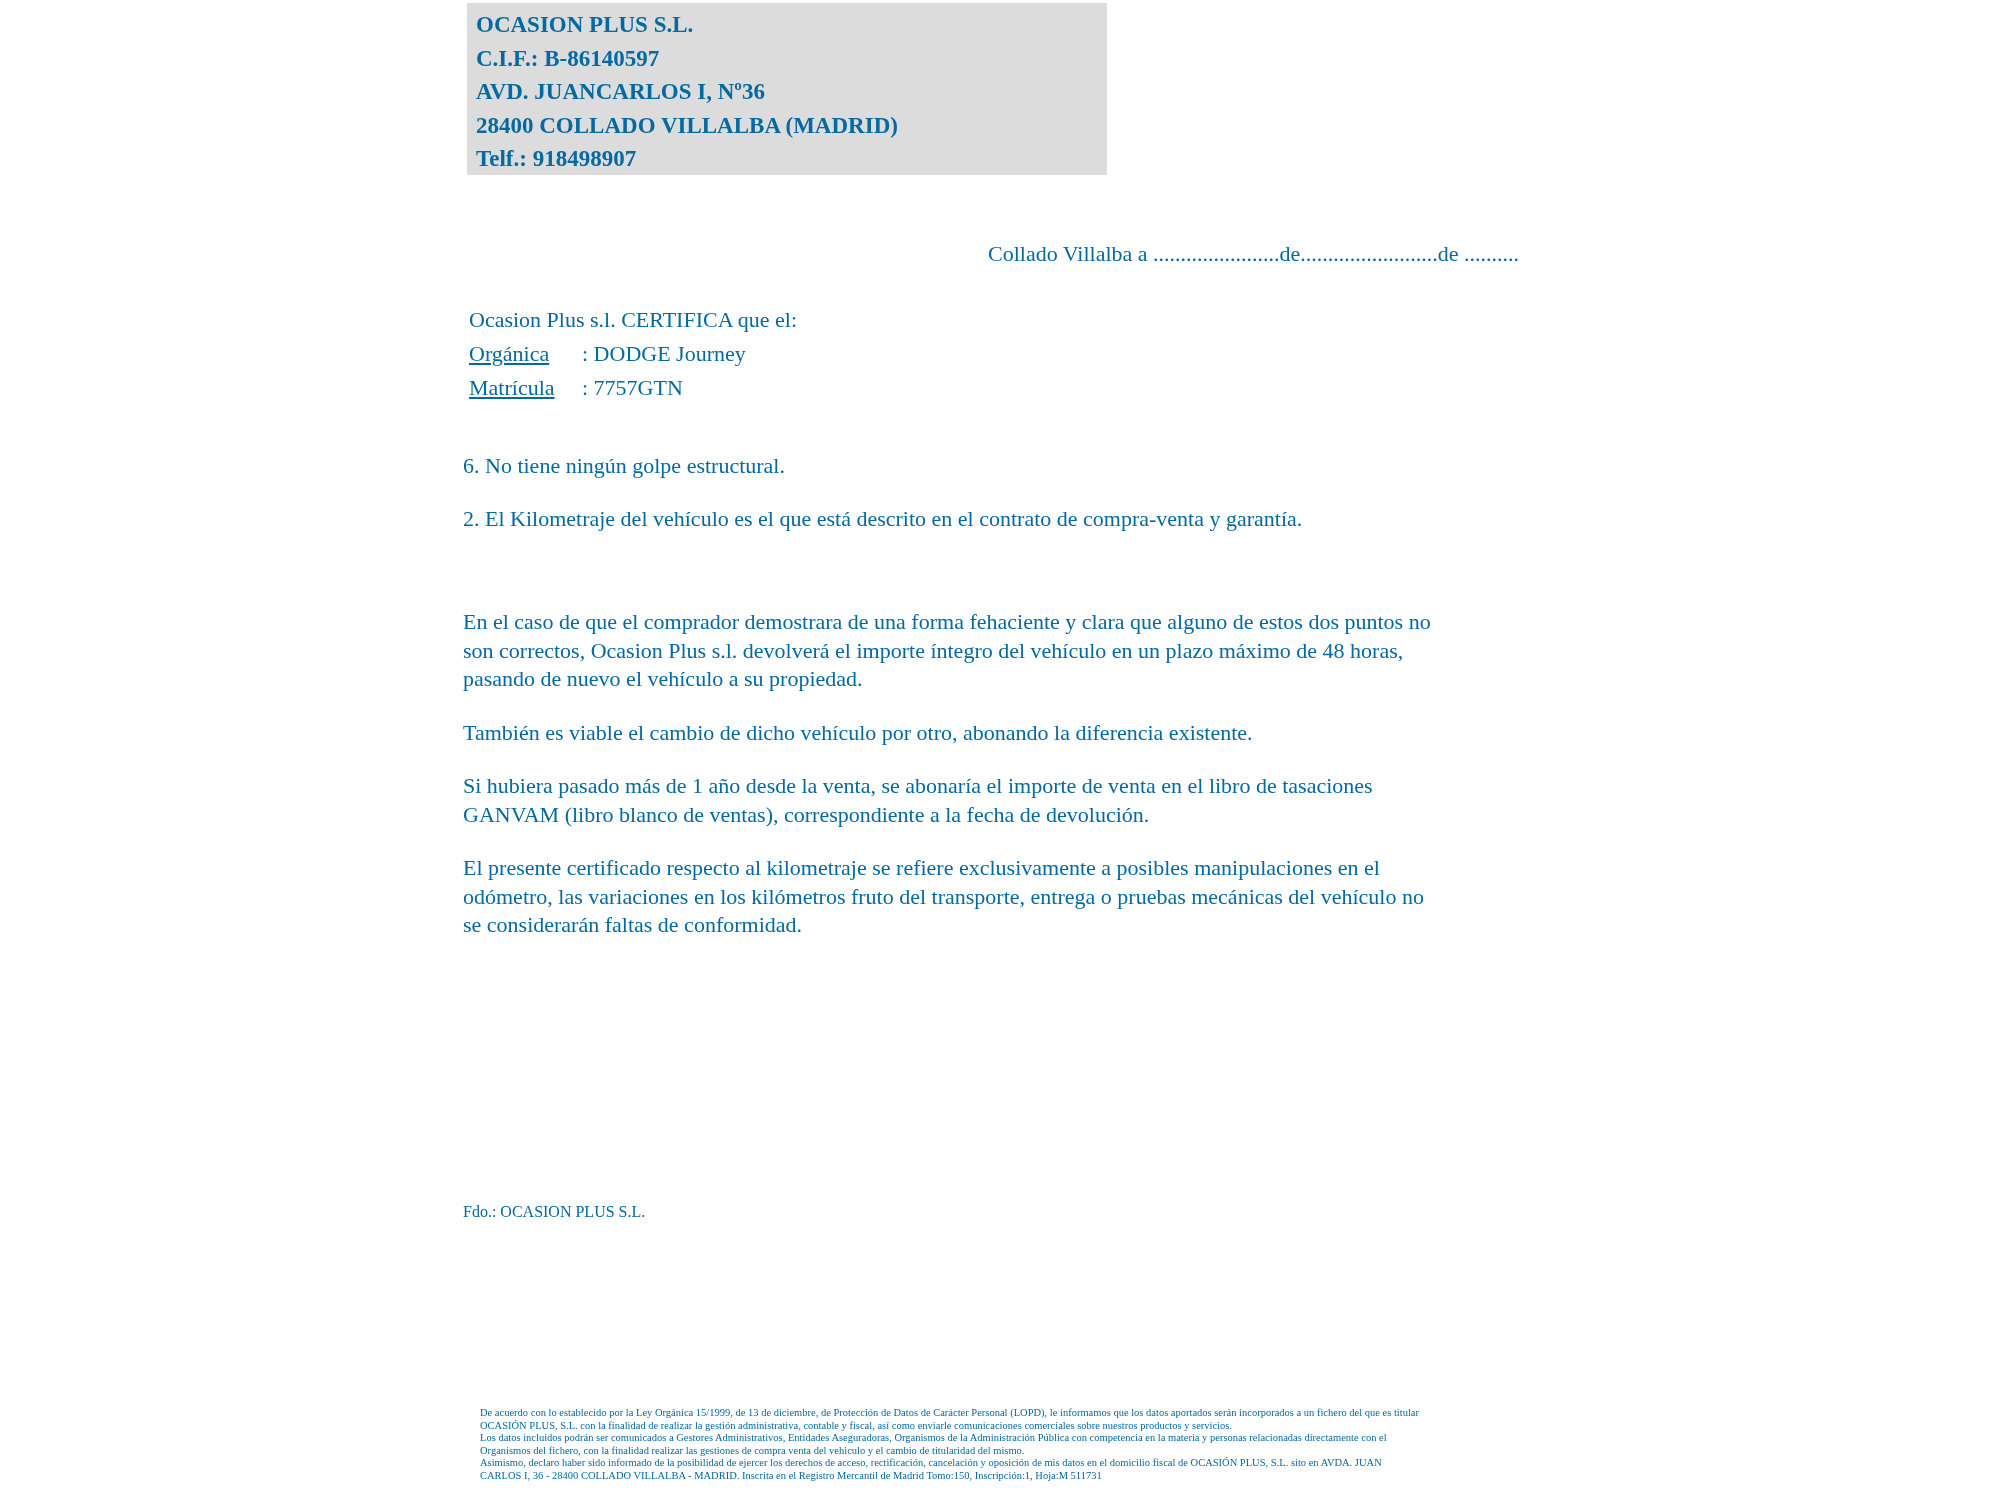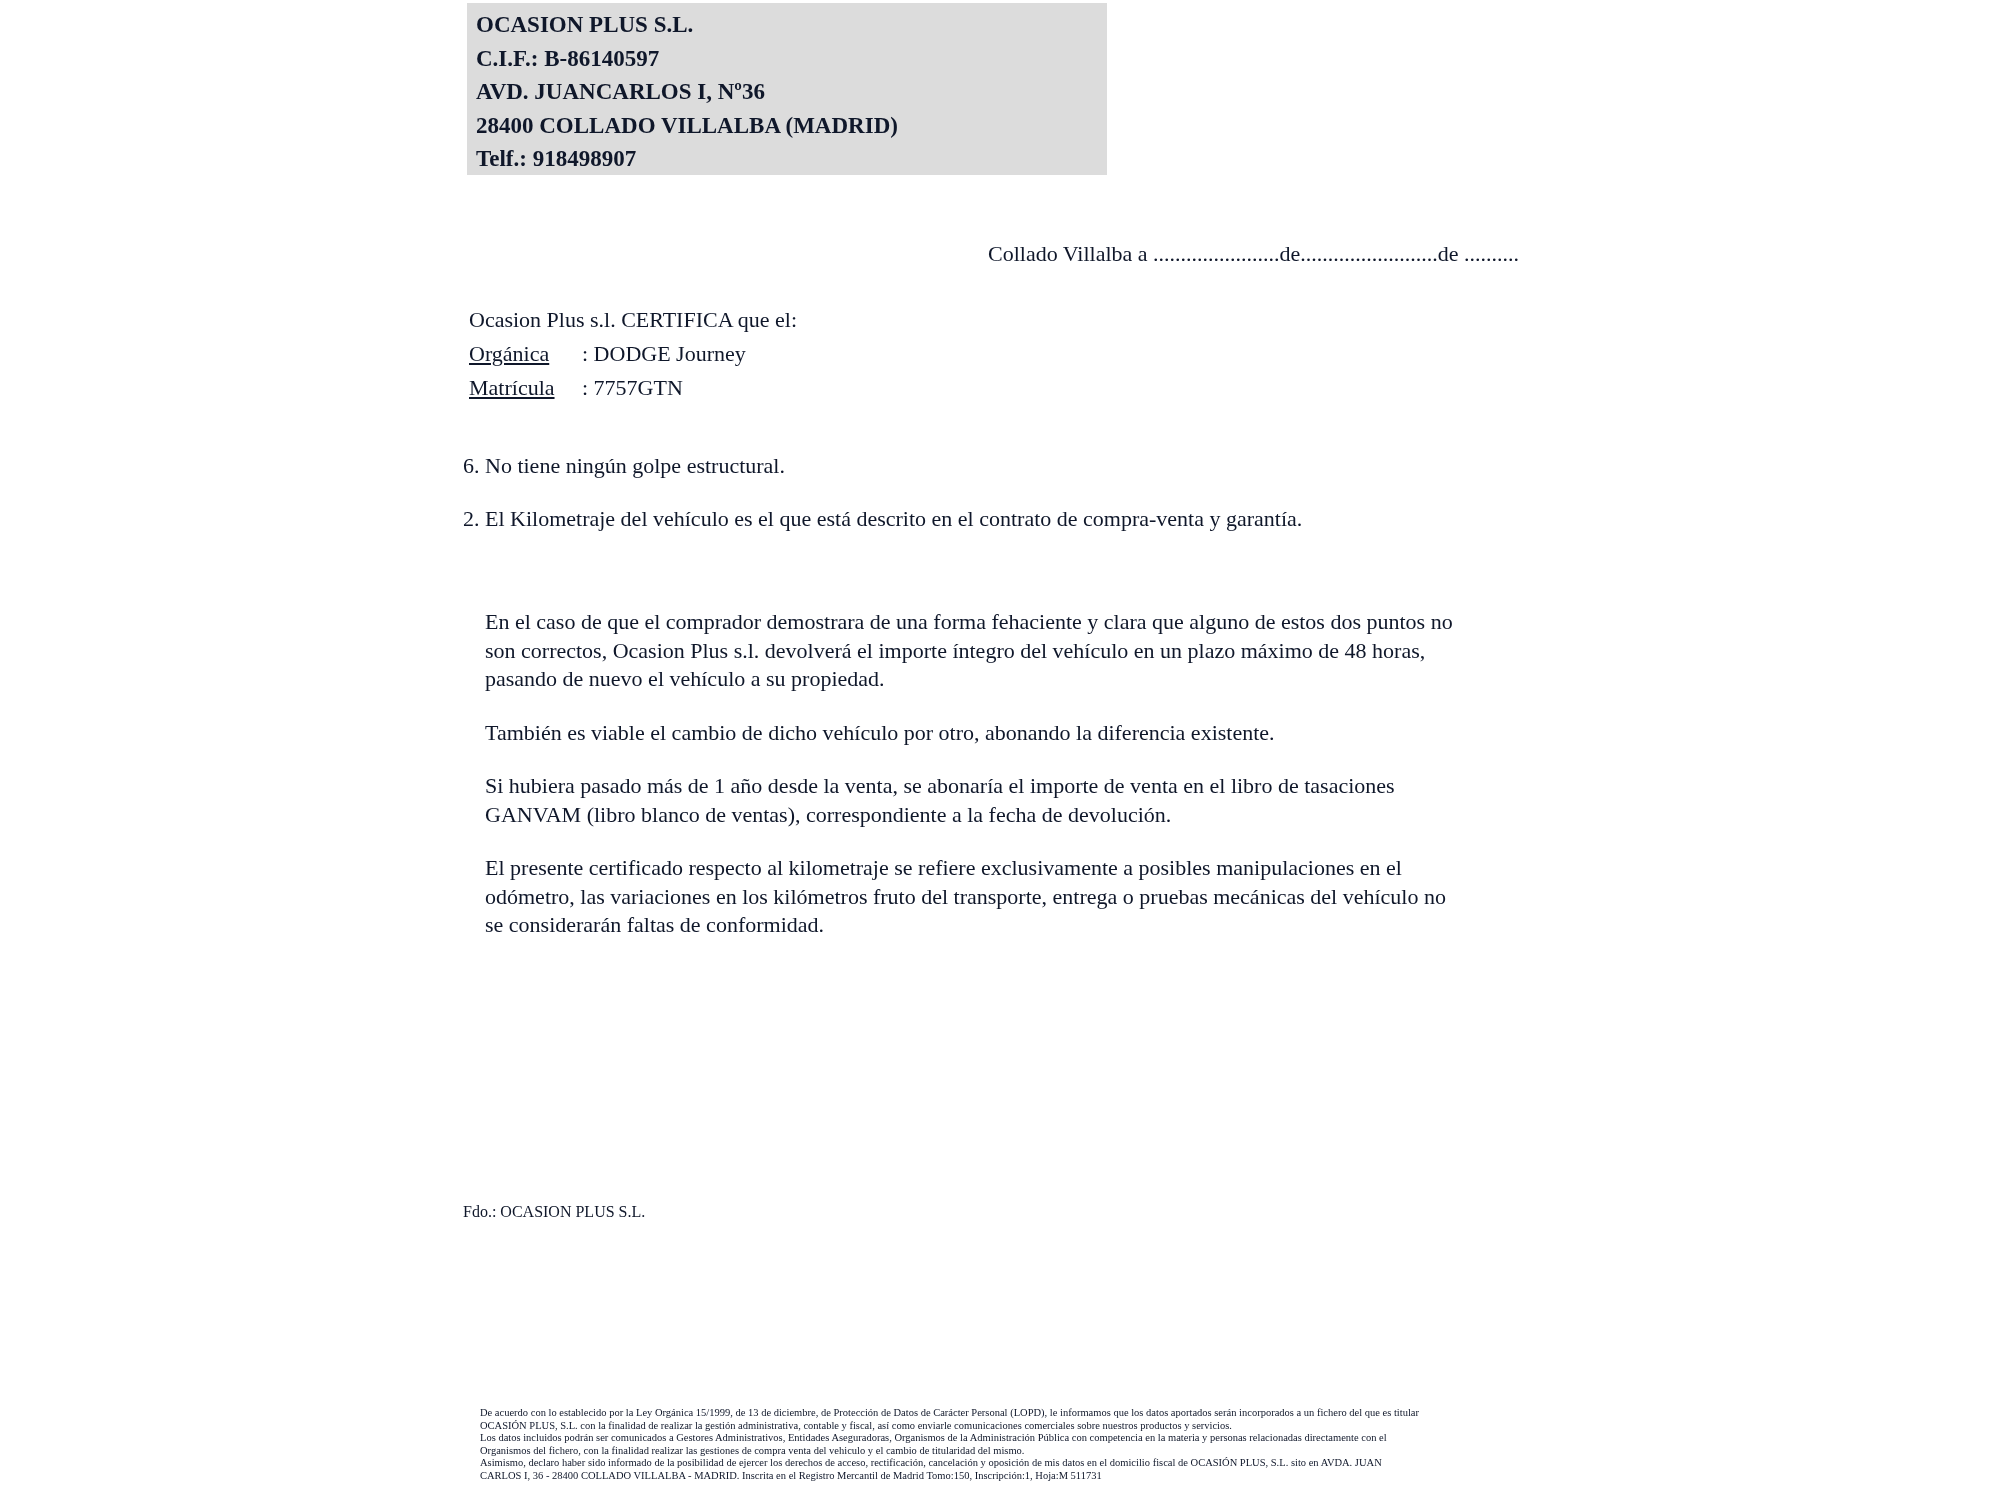--- a/index.html
+++ b/index.html
@@ -5,21 +5,21 @@
   html, body {
     margin: 0;
     padding: 0;
     background: #ffffff;
   }
   .page {
     position: relative;
     width: 2000px;
     height: 1500px;
     background: #ffffff;
-    color: #0f172a;
+    color: #0369a1;
     font-family: "Liberation Serif", "DejaVu Serif", serif;
     overflow: hidden;
   }
   .company-header {
     position: absolute;
     left: 467px;
     top: 3px;
     width: 640px;
     height: 172px;
     background: #dcdcdc;
@@ -58,21 +58,21 @@
     width: 1150px;
     font-size: 22px;
     line-height: 28px;
   }
   .points-block .point {
     margin: 0 0 25px 0;
     white-space: nowrap;
   }
   .paragraphs-block {
     position: absolute;
-    left: 485px;
+    left: 463px;
     top: 608px;
     width: 1150px;
     font-size: 22px;
     line-height: 28.5px;
   }
   .paragraphs-block p {
     margin: 0 0 25px 0;
     white-space: pre-line;
   }
   .signature-line {

